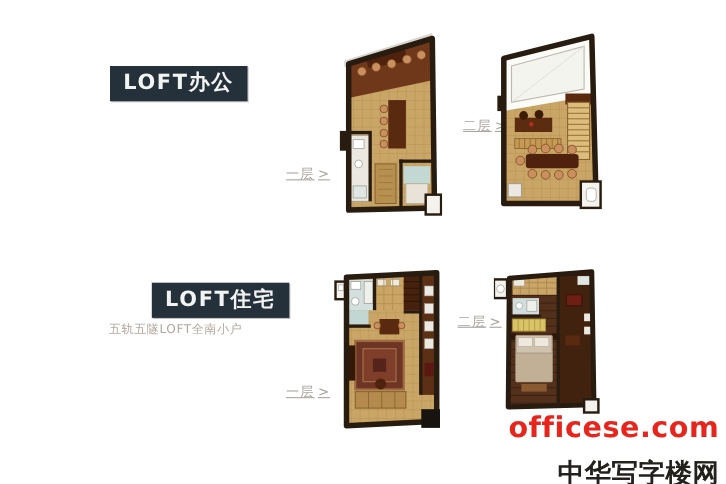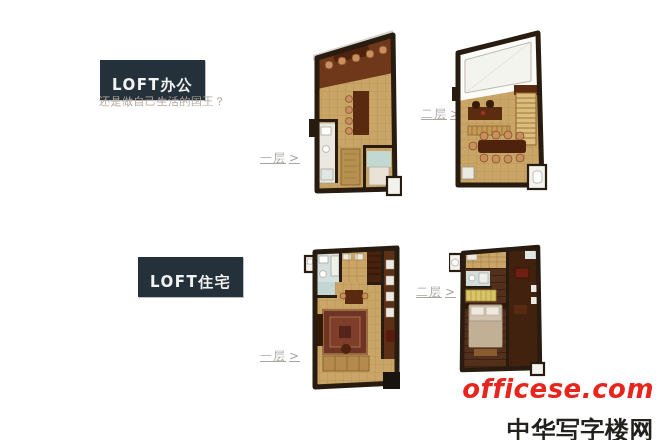--- a/index.html
+++ b/index.html
@@ -3,22 +3,22 @@
 <meta charset="utf-8">
 <style>
   html,body{margin:0;padding:0;}
   body{
     width:660px;height:440px;position:relative;overflow:hidden;
     background:var(--page-bg,#ffffff);
     font-family:"DejaVu Sans","Liberation Sans",sans-serif;
   }
   .badge{
     position:absolute;background:var(--badge-bg,#25313a);color:var(--badge-text,#f2f4f3);
-    font-weight:bold;font-size:15px;letter-spacing:1.5px;line-height:1;
-    padding:18px 12px 7px;box-shadow:1px 1px 0 rgba(0,0,0,.25);
+    font-weight:bold;font-size:19px;letter-spacing:1.5px;line-height:1;
+    padding:6px 12px 7px;box-shadow:1px 1px 0 rgba(0,0,0,.25);
   }
   #badge-office{left:100px;top:60px;}
   #badge-res{left:100px;top:257px;margin-left:38px;}
   .tagline{
     position:absolute;color:var(--tagline-text,#b4a69d);
     font-size:11px;line-height:17px;letter-spacing:.5px;
   }
   #tagline-office{left:99px;top:93px;}
   #tagline-res{left:99px;top:291px;}
   .caption{
@@ -35,31 +35,30 @@
   #plan-a2{left:452px;top:27px;}
   #plan-b1{left:303px;top:244px;}
   #plan-b2{left:449px;top:241px;}
   
   .w{fill:var(--wall-dark,#281b10);}
   .ol{fill:none;stroke:var(--wall-dark,#281b10);stroke-width:5;stroke-linejoin:round;}
   .ol-thin{fill:none;stroke:var(--wall-dark,#281b10);stroke-width:4.5;stroke-linejoin:round;}
   .ch{fill:var(--chair-copper,#c98f5f);stroke:#7a4a1e;stroke-width:.7;}
   .whbox{fill:#f3f2ed;stroke:var(--wall-dark,#281b10);stroke-width:2.2;}
   .watermark{position:absolute;right:6px;top:376px;text-align:right;line-height:1;}
-  .wm-site{color:var(--watermark-red,#e8251c);font-size:26px;font-weight:bold;letter-spacing:.5px;font-style:italic;}
+  .wm-site{color:var(--watermark-red,#e8251c);font-size:26px;font-weight:bold;letter-spacing:.5px;}
   .wm-brand{color:var(--watermark-dark,#23211d);font-size:24px;font-weight:bold;letter-spacing:.5px;margin-top:16px;}
 </style>
 </head>
 <body>
 
 <div class="badge" id="badge-office">
   <span>LOFT办公</span>
 </div>
 <div class="tagline" id="tagline-office">
-  <div>还是做自己生活的国王？</div>
 </div>
 
 <div class="caption" id="cap-a1">
   <span>一层</span><span class="arr">&gt;</span>
 </div>
 <div class="caption" id="cap-a2">
   <span>二层</span><span class="arr">&gt;</span>
 </div>
 
 <svg class="plan" id="plan-a1" width="97" height="172" viewBox="0 0 97 172">
@@ -146,20 +145,21 @@
   <rect x="0" y="60" width="7" height="14" class="w"></rect>
   <polygon class="ol" points="6,26 86,6 90,158 6,158"></polygon>
   <rect x="76" y="138" width="18" height="24" class="whbox"></rect>
   <rect x="81" y="144" width="9" height="12" rx="3" fill="#ffffff" stroke="#b0aca2" stroke-width="0.8"></rect>
 </svg>
 
 <div class="badge" id="badge-res">
   <span>LOFT住宅</span>
 </div>
 <div class="tagline" id="tagline-res">
+  <div>五轨五隧LOFT全南小户</div>
 </div>
 
 <div class="caption" id="cap-b1">
   <span>一层</span><span class="arr">&gt;</span>
 </div>
 <div class="caption" id="cap-b2">
   <span>二层</span><span class="arr">&gt;</span>
 </div>
 
 <svg class="plan" id="plan-b1" width="99" height="150" viewBox="0 0 99 150">

